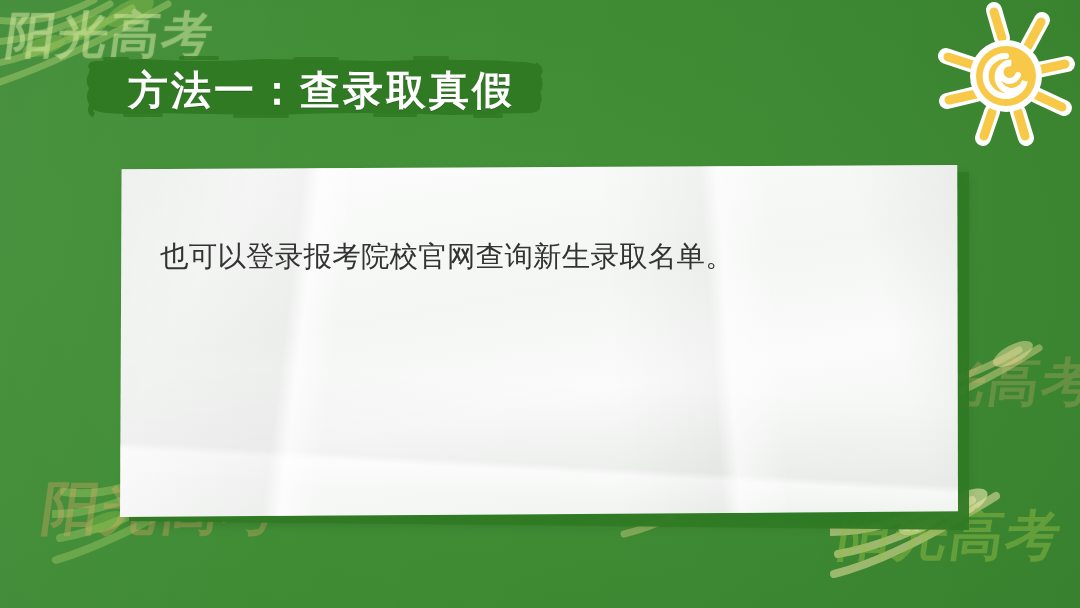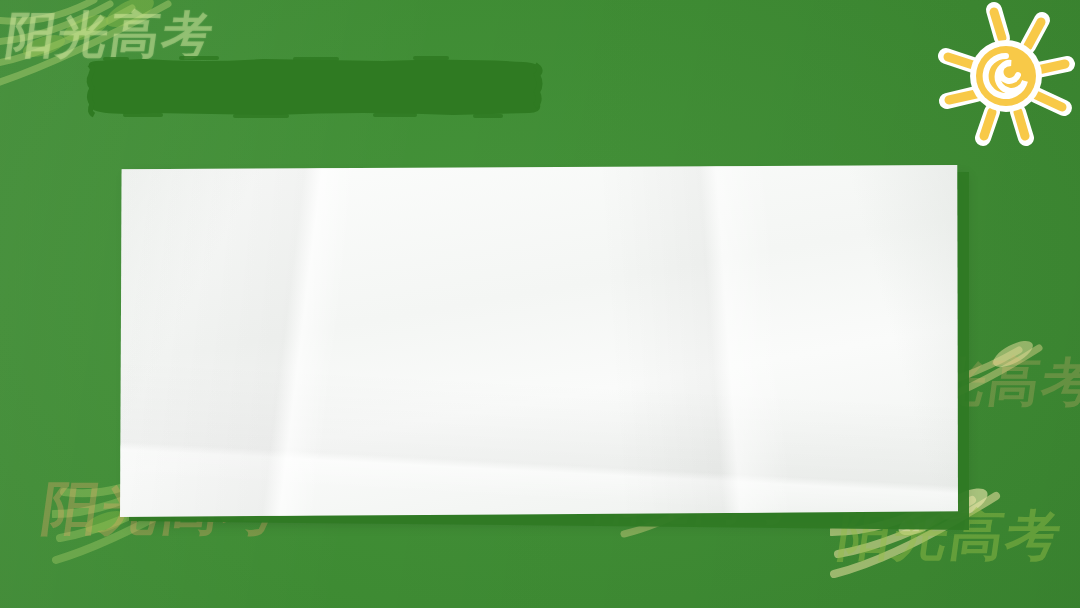--- a/index.html
+++ b/index.html
@@ -316,23 +316,25 @@
         <rect x="96" y="0" width="40" height="4" rx="2"></rect>
         <rect x="210" y="1" width="46" height="4" rx="2"></rect>
         <rect x="330" y="0" width="36" height="4" rx="2"></rect>
         <rect x="40" y="57" width="40" height="4" rx="2"></rect>
         <rect x="150" y="58" width="56" height="4" rx="2"></rect>
         <rect x="290" y="57" width="44" height="4" rx="2"></rect>
         <rect x="390" y="58" width="30" height="4" rx="2"></rect>
       </g>
     </svg>
   </div>
+  <div class="title-text">方法一：查录取真假</div>
 
   <div class="card-shadow"></div>
   <div class="card-fold"></div>
   <div class="card">
     <div class="card-crease"></div>
   </div>
 
   <div class="body-copy">
+    <p>也可以登录报考院校官网查询新生录取名单。</p>
   </div>
 
 </div>
 
 </body></html>

